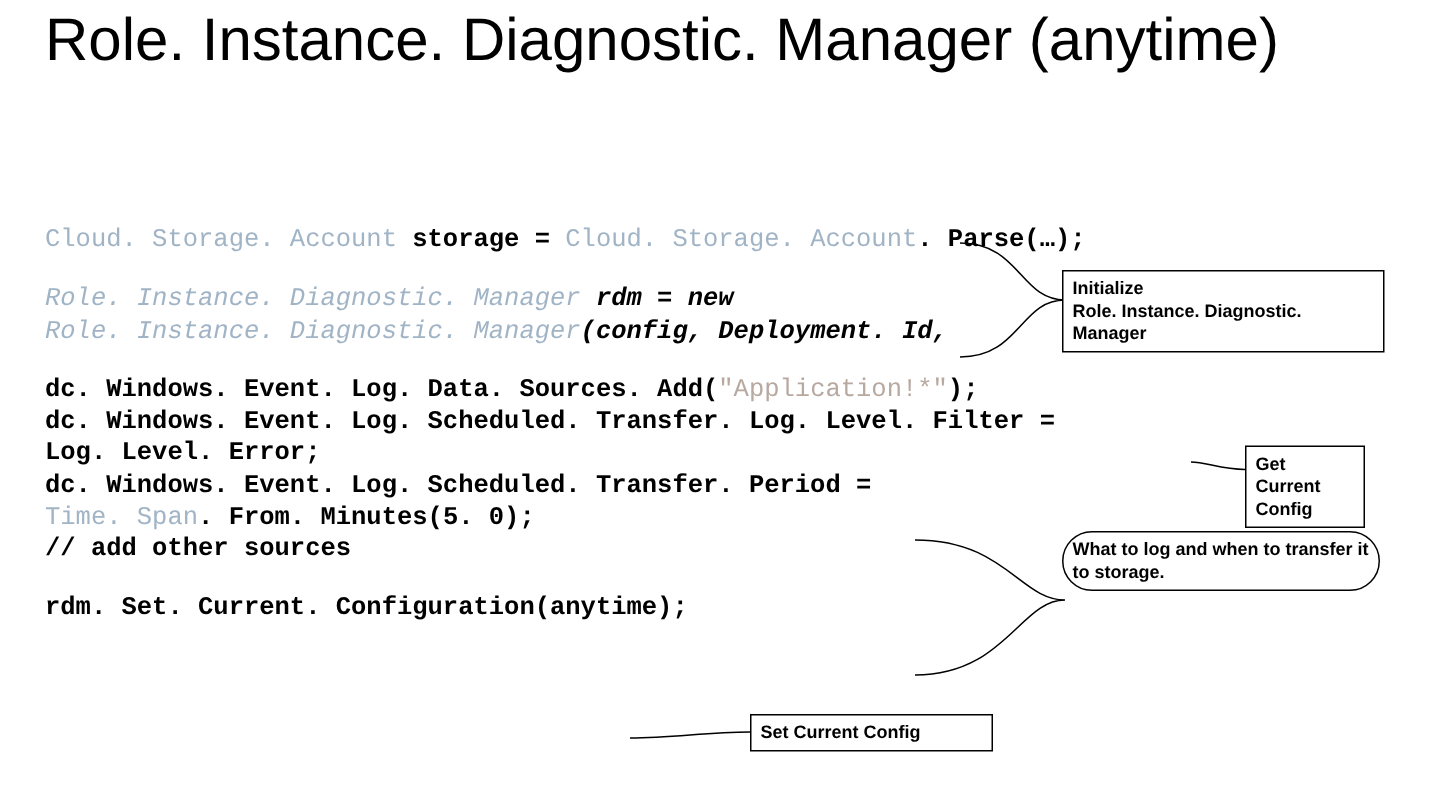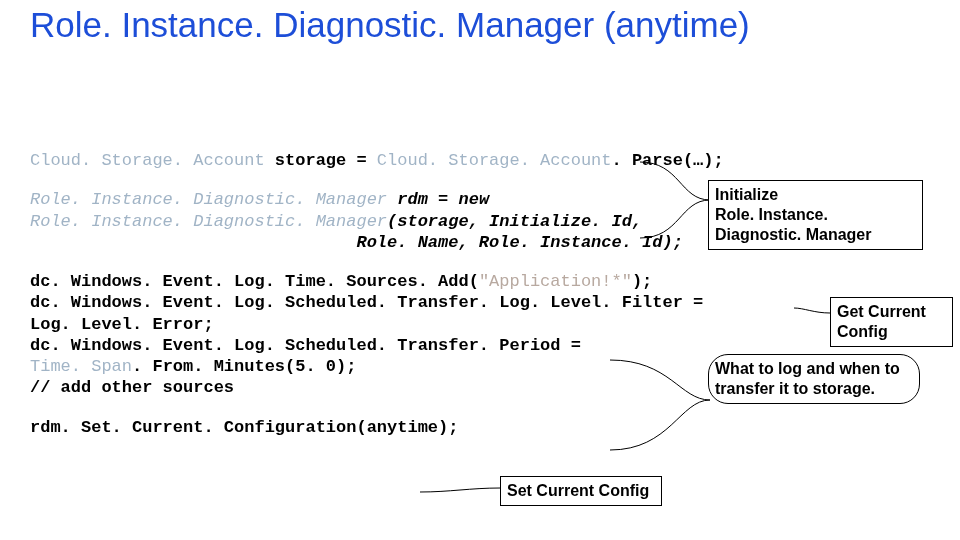--- a/index.html
+++ b/index.html
@@ -15,23 +15,23 @@
   .slide {
     position: relative;
     width: 960px;
     height: 540px;
     box-sizing: border-box;
   }
   .title {
     position: absolute;
     left: 30px;
     top: 5px;
-    font-size: 35px;
+    font-size: 40px;
     font-weight: 400;
-    color: #1d4ed8;
+    color: #000000;
   }
   .code {
     position: absolute;
     left: 30px;
     top: 150px;
     width: 760px;
     font-family: Consolas, "Courier New", monospace;
     font-size: 17px;
     font-weight: 700;
     line-height: 1.25;
@@ -40,27 +40,27 @@
   .code .type   { color: #A1B4C6; font-weight: 400; }
   .code .string { color: #B8A9A0; font-weight: 400; }
   .code .block  { margin-bottom: 18px; }
 
   .callout {
     position: absolute;
     background: #fff;
     border: 1px solid #000;
     font-family: Arial, sans-serif;
     font-weight: 700;
-    font-size: 16px;
+    font-size: 12px;
     line-height: 1.25;
     padding: 4px 6px;
     box-sizing: border-box;
   }
   .callout.c1 { left:708px; top:180px; width:215px; }
-  .callout.c2 { left:830px; top:297px; width:123px; }
+  .callout.c2 { left:830px; top:297px; width:80px; }
   .callout.c3 { left:708px; top:354px; width:212px;border-radius:20px; }
   .callout.c4 { left:500px; top:476px; width:162px; }
 
   
   svg.connector {
     position:absolute;
     pointer-events:none;
     overflow:visible;
   }
 </style>
@@ -68,25 +68,25 @@
 <body>
 
 <div class="slide">
 
   <div class="title">Role. Instance. Diagnostic. Manager (anytime)</div>
 
   <div class="code">
     <div class="block"><span class="type">Cloud. Storage. Account</span><span> storage = </span><span class="type">Cloud. Storage. Account</span><span>. Parse(…);</span></div>
 
     <div class="block" style="white-space:pre;font-style:italic;"><span class="type">Role. Instance. Diagnostic. Manager</span><span> rdm = new
-</span><span class="type">Role. Instance. Diagnostic. Manager</span><span>(storage, Initialize. Id,
-</span><span>                                Role. Name, Role. Instance. Id);</span></div>
+</span><span class="type">Role. Instance. Diagnostic. Manager</span><span>(config, Deployment. Id,
+</span></div>
 
 
-    <div class="block" style="white-space:pre;"><span>dc. Windows. Event. Log. Time. Sources. Add(</span><span class="string">"Application!*"</span><span>);
+    <div class="block" style="white-space:pre;"><span>dc. Windows. Event. Log. Data. Sources. Add(</span><span class="string">"Application!*"</span><span>);
 dc. Windows. Event. Log. Scheduled. Transfer. Log. Level. Filter =
 Log. Level. Error;
 dc. Windows. Event. Log. Scheduled. Transfer. Period =
 </span><span class="type">Time. Span</span><span>. From. Minutes(5. 0);
 // add other sources</span></div>
 
     <div class="block"><span>rdm. Set. Current. Configuration(anytime);</span></div>
   </div>
 
   <svg class="connector" style="left:640px; top:150px;" width="120" height="100">

